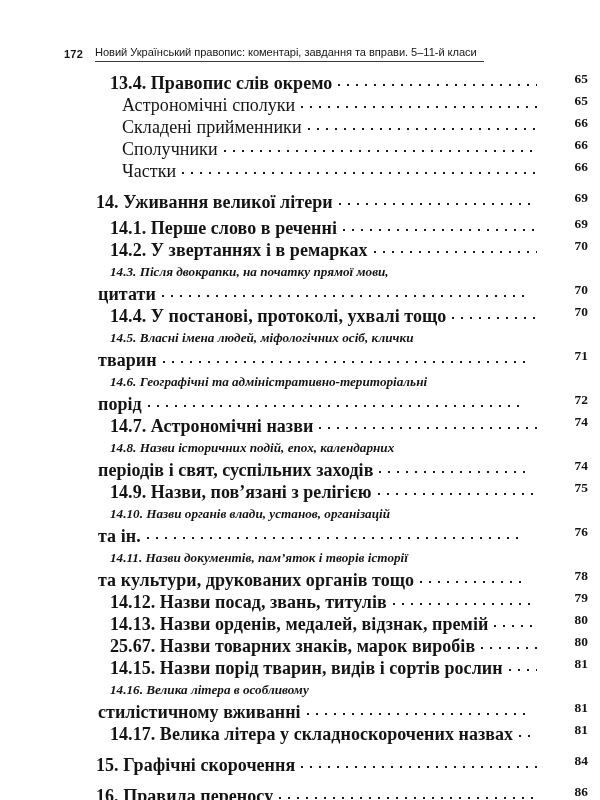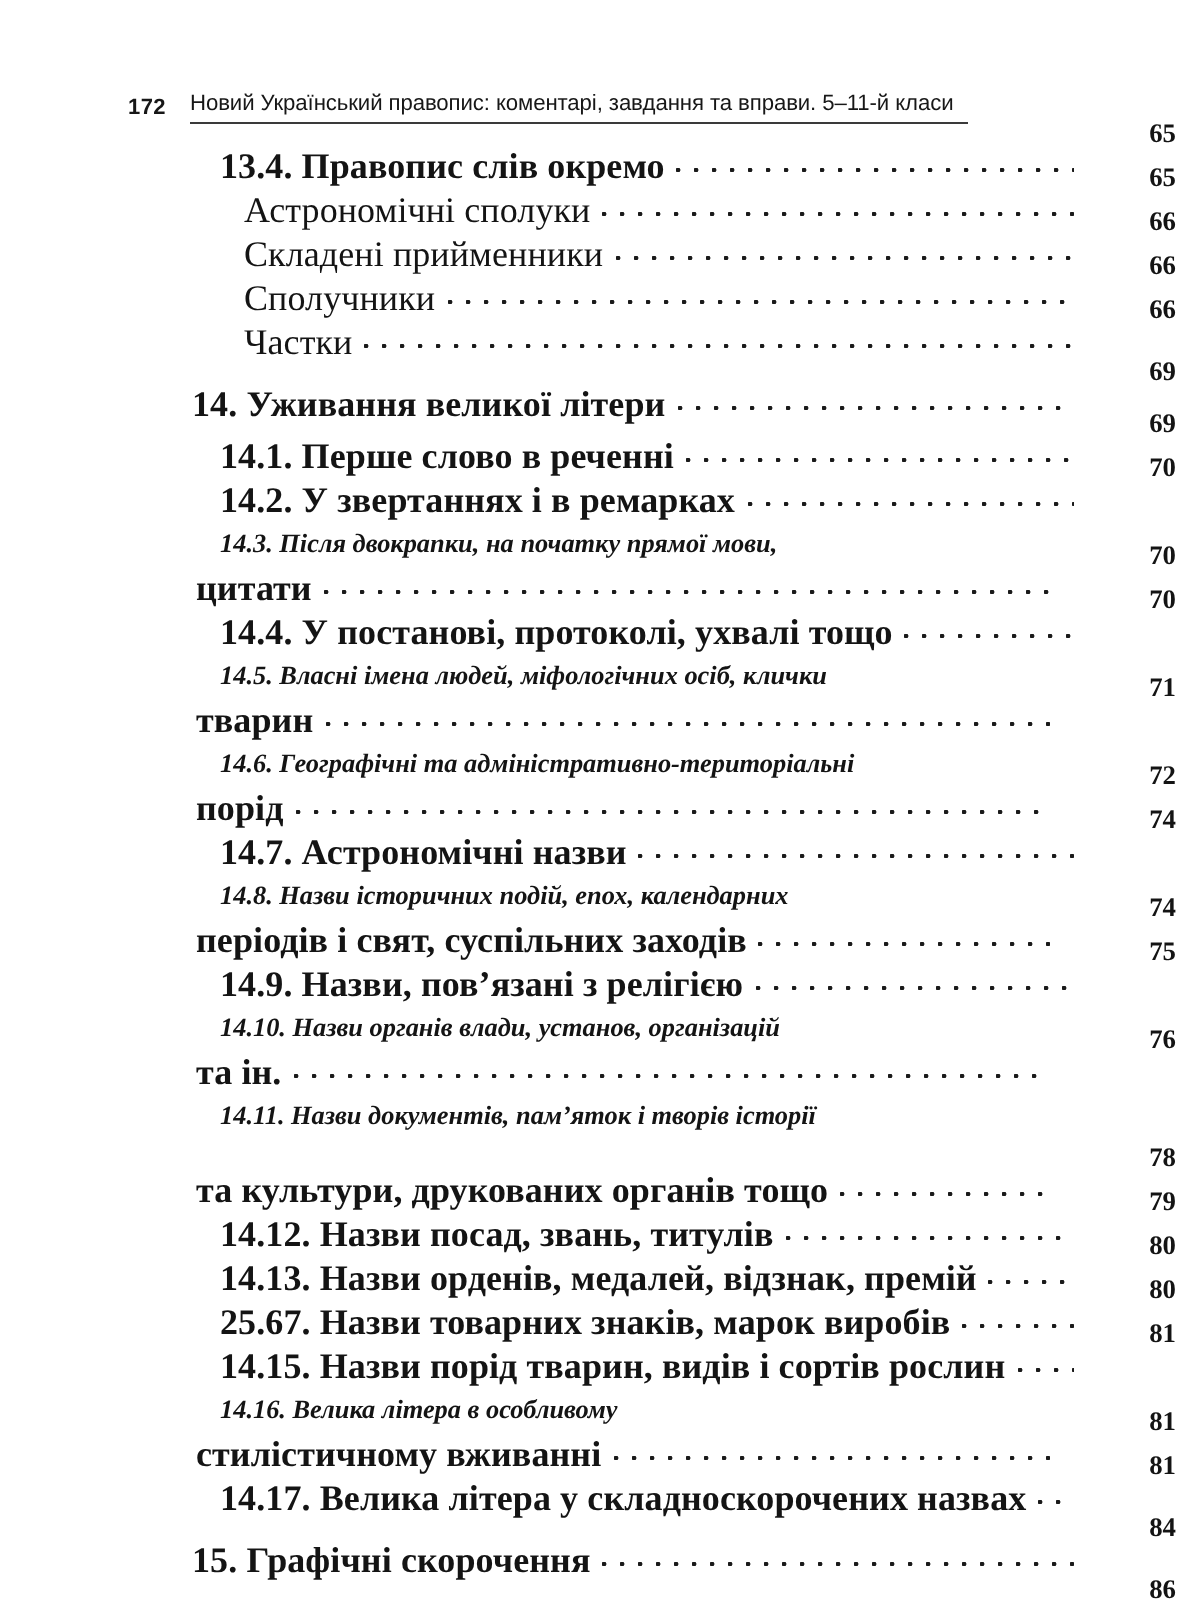--- a/index.html
+++ b/index.html
@@ -104,21 +104,21 @@
     right: 0;
     bottom: 3px;
     height: 2px;
     background-image: radial-gradient(circle at 1px 1px, #1a1a1a 1px, rgba(0,0,0,0) 1.4px);
     background-size: 9px 2px;
     background-repeat: repeat-x;
   }
   .pageno {
     position: absolute;
     right: 12px;
-    bottom: 16px;
+    bottom: 4px;
     width: 44px;
     text-align: right;
     font-weight: 700;
     font-size: 13.4px;
     line-height: 22px;
   }
 
   
   .lvl-top   { padding-left: 96px; }   
   .lvl-sub   { padding-left: 110px; }  
@@ -259,21 +259,21 @@
     <div class="toc-entry lvl-sub two-line" style="padding-left: 110px;">
       <div class="entry-cont" style="margin-left: 0px;">14.10. Назви органів влади, установ, організацій</div>
       <div class="entry-line" style="margin-left: -12px;">
         <span class="entry-title">та ін.</span>
         <span class="leader"></span>
       </div>
       <span class="pageno">76</span>
     </div>
     <div class="toc-entry lvl-sub two-line" style="padding-left: 110px;">
       <div class="entry-cont" style="margin-left: 0px;">14.11. Назви документів, пам’яток і творів історії</div>
-      <div class="entry-line" style="margin-left: -12px; margin-top: 15px;">
+      <div class="entry-line" style="margin-left: -12px;">
         <span class="entry-title">та культури, друкованих органів тощо</span>
         <span class="leader"></span>
       </div>
       <span class="pageno">78</span>
     </div>
     <div class="toc-entry lvl-sub">
       <div class="entry-line">
         <span class="entry-title">14.12. Назви посад, звань, титулів</span>
         <span class="leader"></span>
       </div>

